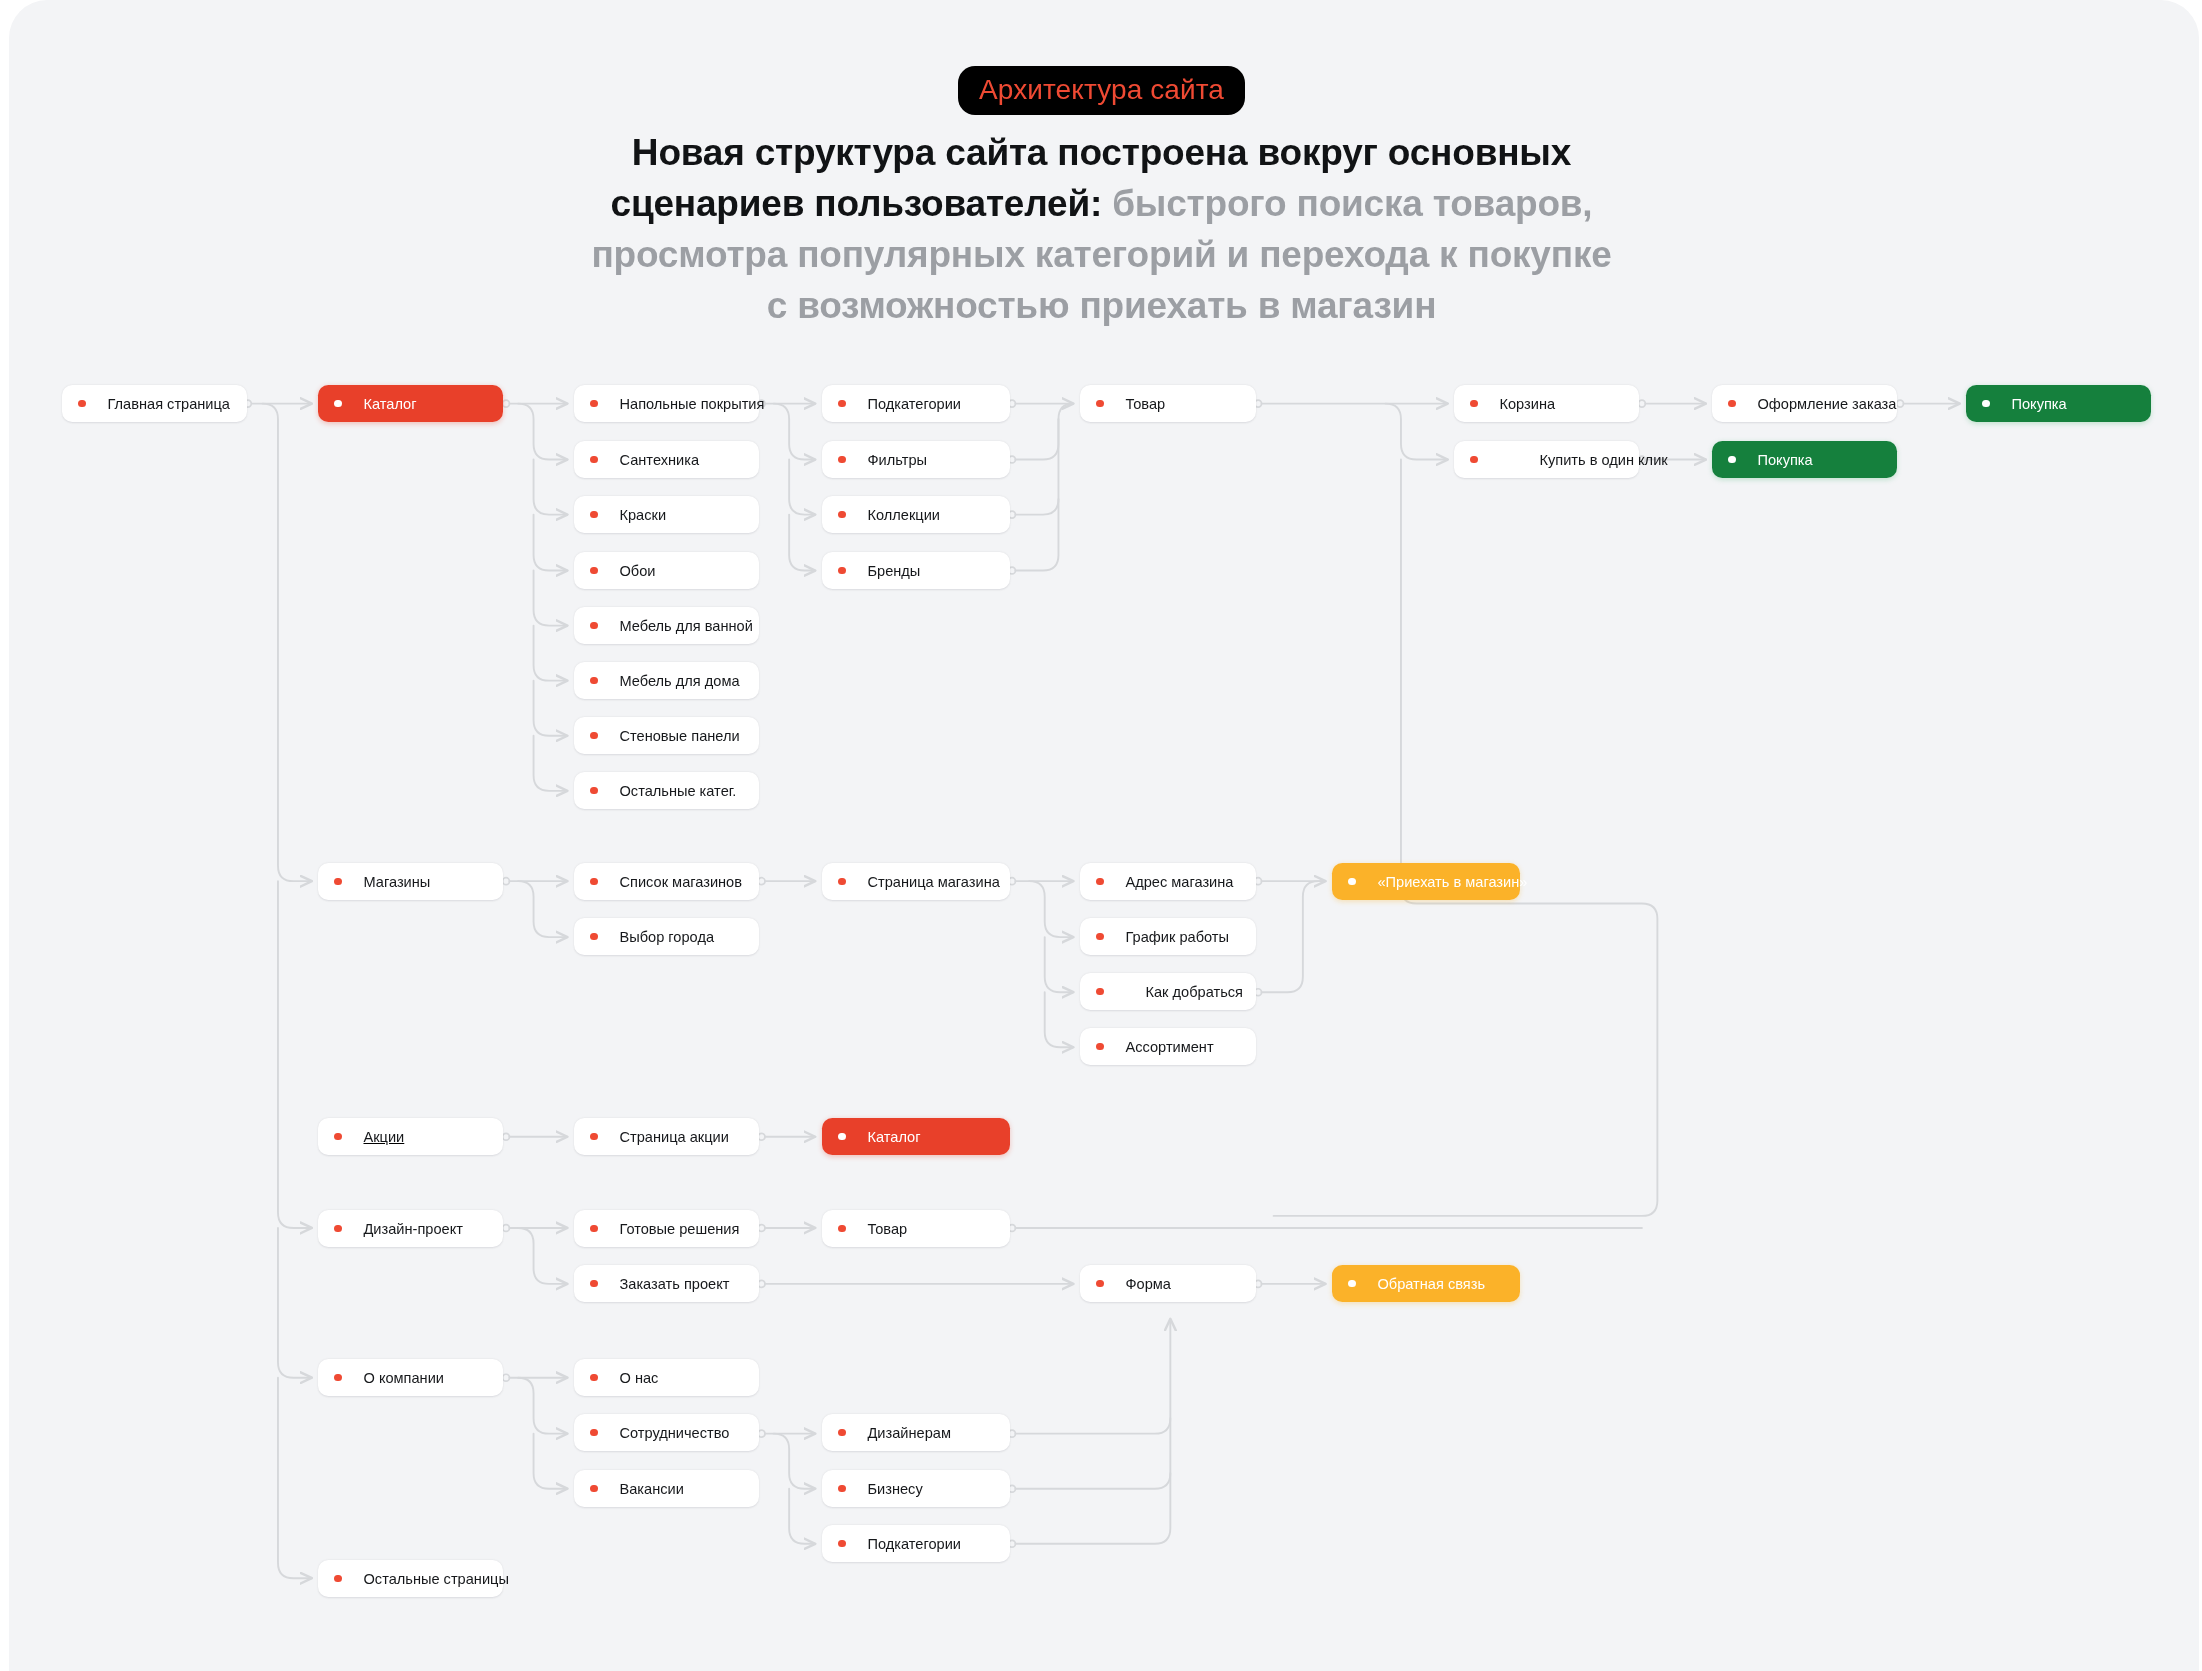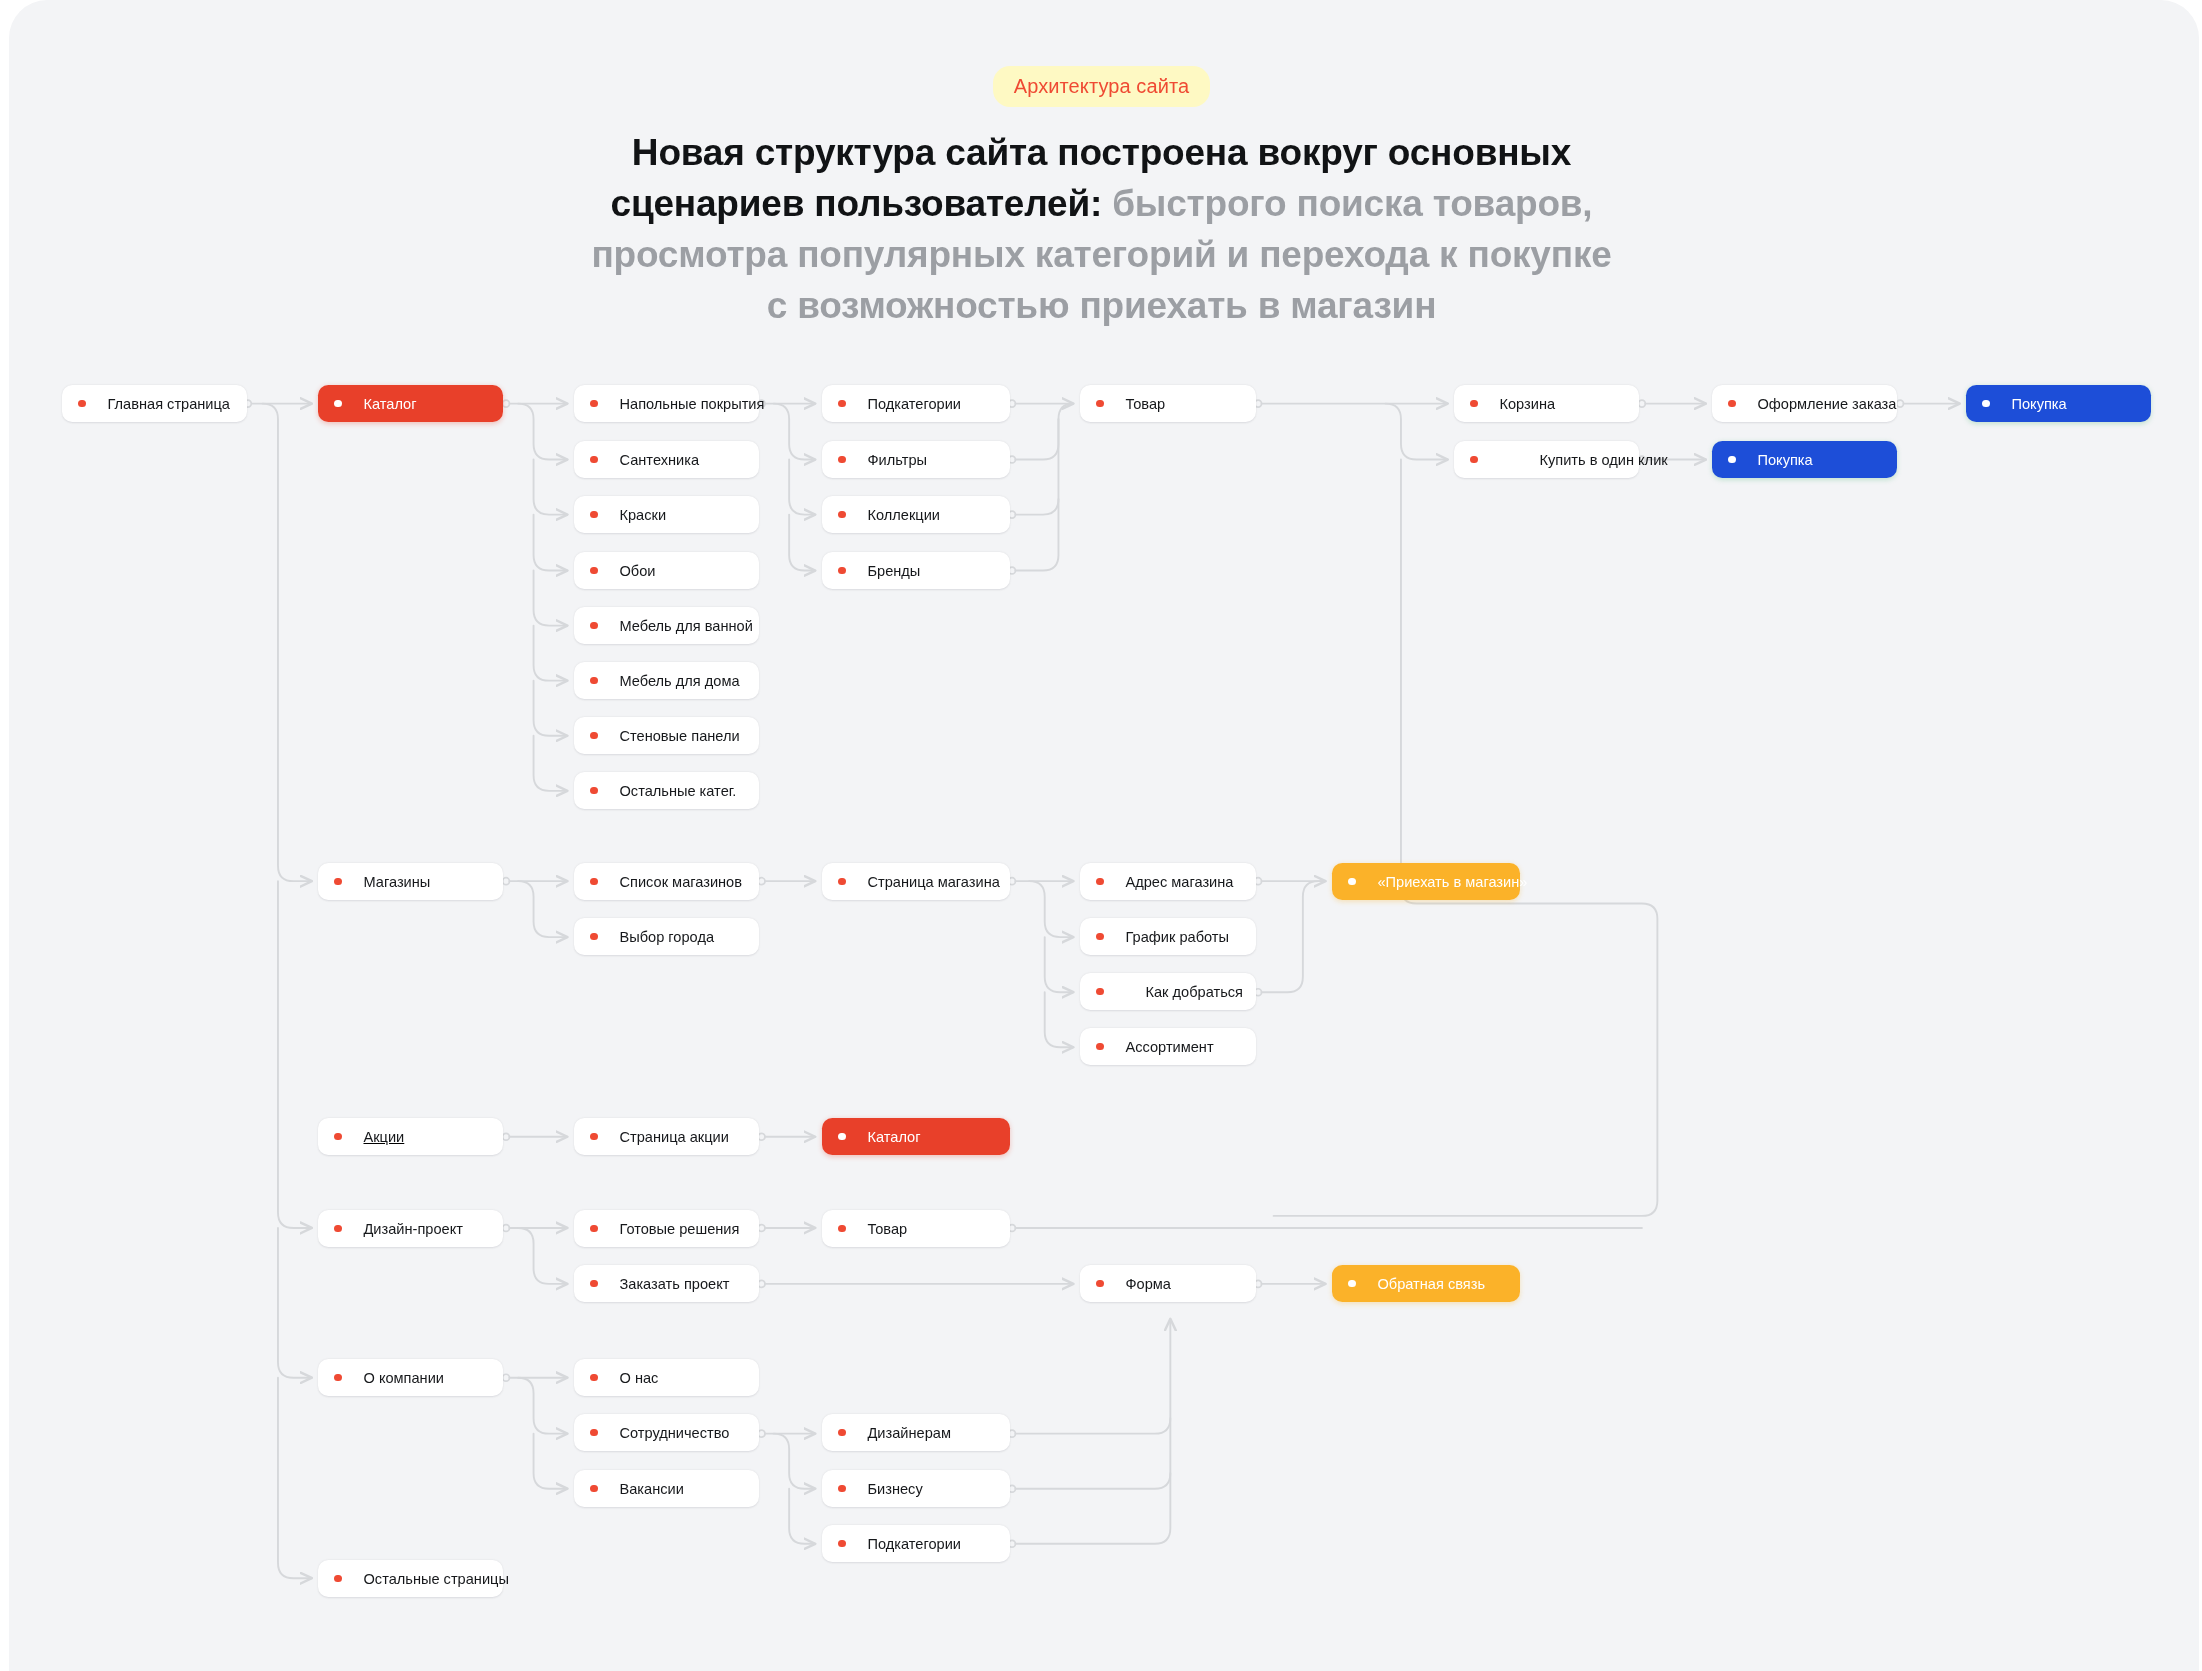--- a/index.html
+++ b/index.html
@@ -1,31 +1,31 @@
 <!DOCTYPE html>
 <html style="font-size:13.8px"><head>
 <meta charset="utf-8">
 <style>
   html,body{margin:0;padding:0;background:#ffffff;}
   body{font-family:"Liberation Sans","DejaVu Sans",sans-serif;}
   #page{position:relative;width:2203px;height:1672px;background:#ffffff;overflow:hidden;}
   #canvas{position:absolute;left:8.6px;top:0;width:2190px;height:1672px;background:#f3f4f6;border-radius:38px 38px 0 0;}
   #header{position:absolute;left:0;top:0;width:2203px;}
   .badge-wrap{position:absolute;left:0;top:66px;width:2203px;text-align:center;}
-  .badge{display:inline-block;background:#fef9c3;color:#ef4a33;font-size:20px;line-height:1;padding:10.3px 20.6px 11.2px 20.6px;border-radius:17px;letter-spacing:0.1px;}
+  .badge{display:inline-block;background:#000000;color:#ef4a33;font-size:28px;line-height:1;padding:10.3px 20.6px 11.2px 20.6px;border-radius:17px;letter-spacing:0.1px;}
   .title{position:absolute;left:0;top:127px;width:2203px;text-align:center;font-size:37px;line-height:51px;font-weight:bold;color:#111315;letter-spacing:-0.2px;}
   .title .muted{color:#9c9fa4;}
   
   #diagram{position:absolute;left:0;top:0;width:2203px;height:1276px;}
   #links{position:absolute;left:0;top:0;width:2203px;height:1672px;}
   .node{position:absolute;height:37px;border-radius:10.3px;background:#ffffff;box-shadow:0 0.9px 1.7px rgba(16,24,40,.06),0 0.9px 2.6px rgba(16,24,40,.05);display:flex;align-items:center;box-sizing:border-box;}
   .node .dot{width:7.7px;height:7.7px;border-radius:50%;background:#ef4a33;flex:0 0 auto;margin-left:16.3px;}
   .node .label{font-size:14.6px;color:#16181b;margin-left:21.5px;white-space:nowrap;letter-spacing:0;}
   .node.accent-red{background:#e8402a;box-shadow:0 1.7px 5.2px rgba(232,64,42,.28);}
-  .node.accent-green{background:#1d4ed8;box-shadow:0 1.7px 5.2px rgba(76,184,114,.28);}
+  .node.accent-green{background:#15803d;box-shadow:0 1.7px 5.2px rgba(76,184,114,.28);}
   .node.accent-orange{background:#fbb229;box-shadow:0 1.7px 5.2px rgba(251,178,41,.28);}
   .node.accent-red .dot,.node.accent-green .dot,.node.accent-orange .dot{background:#ffffff;}
   .node.accent-red .label,.node.accent-green .label,.node.accent-orange .label{color:#ffffff;}
 </style>
 </head>
 <body>
 
 <div id="page">
   <div id="canvas"></div>
 

